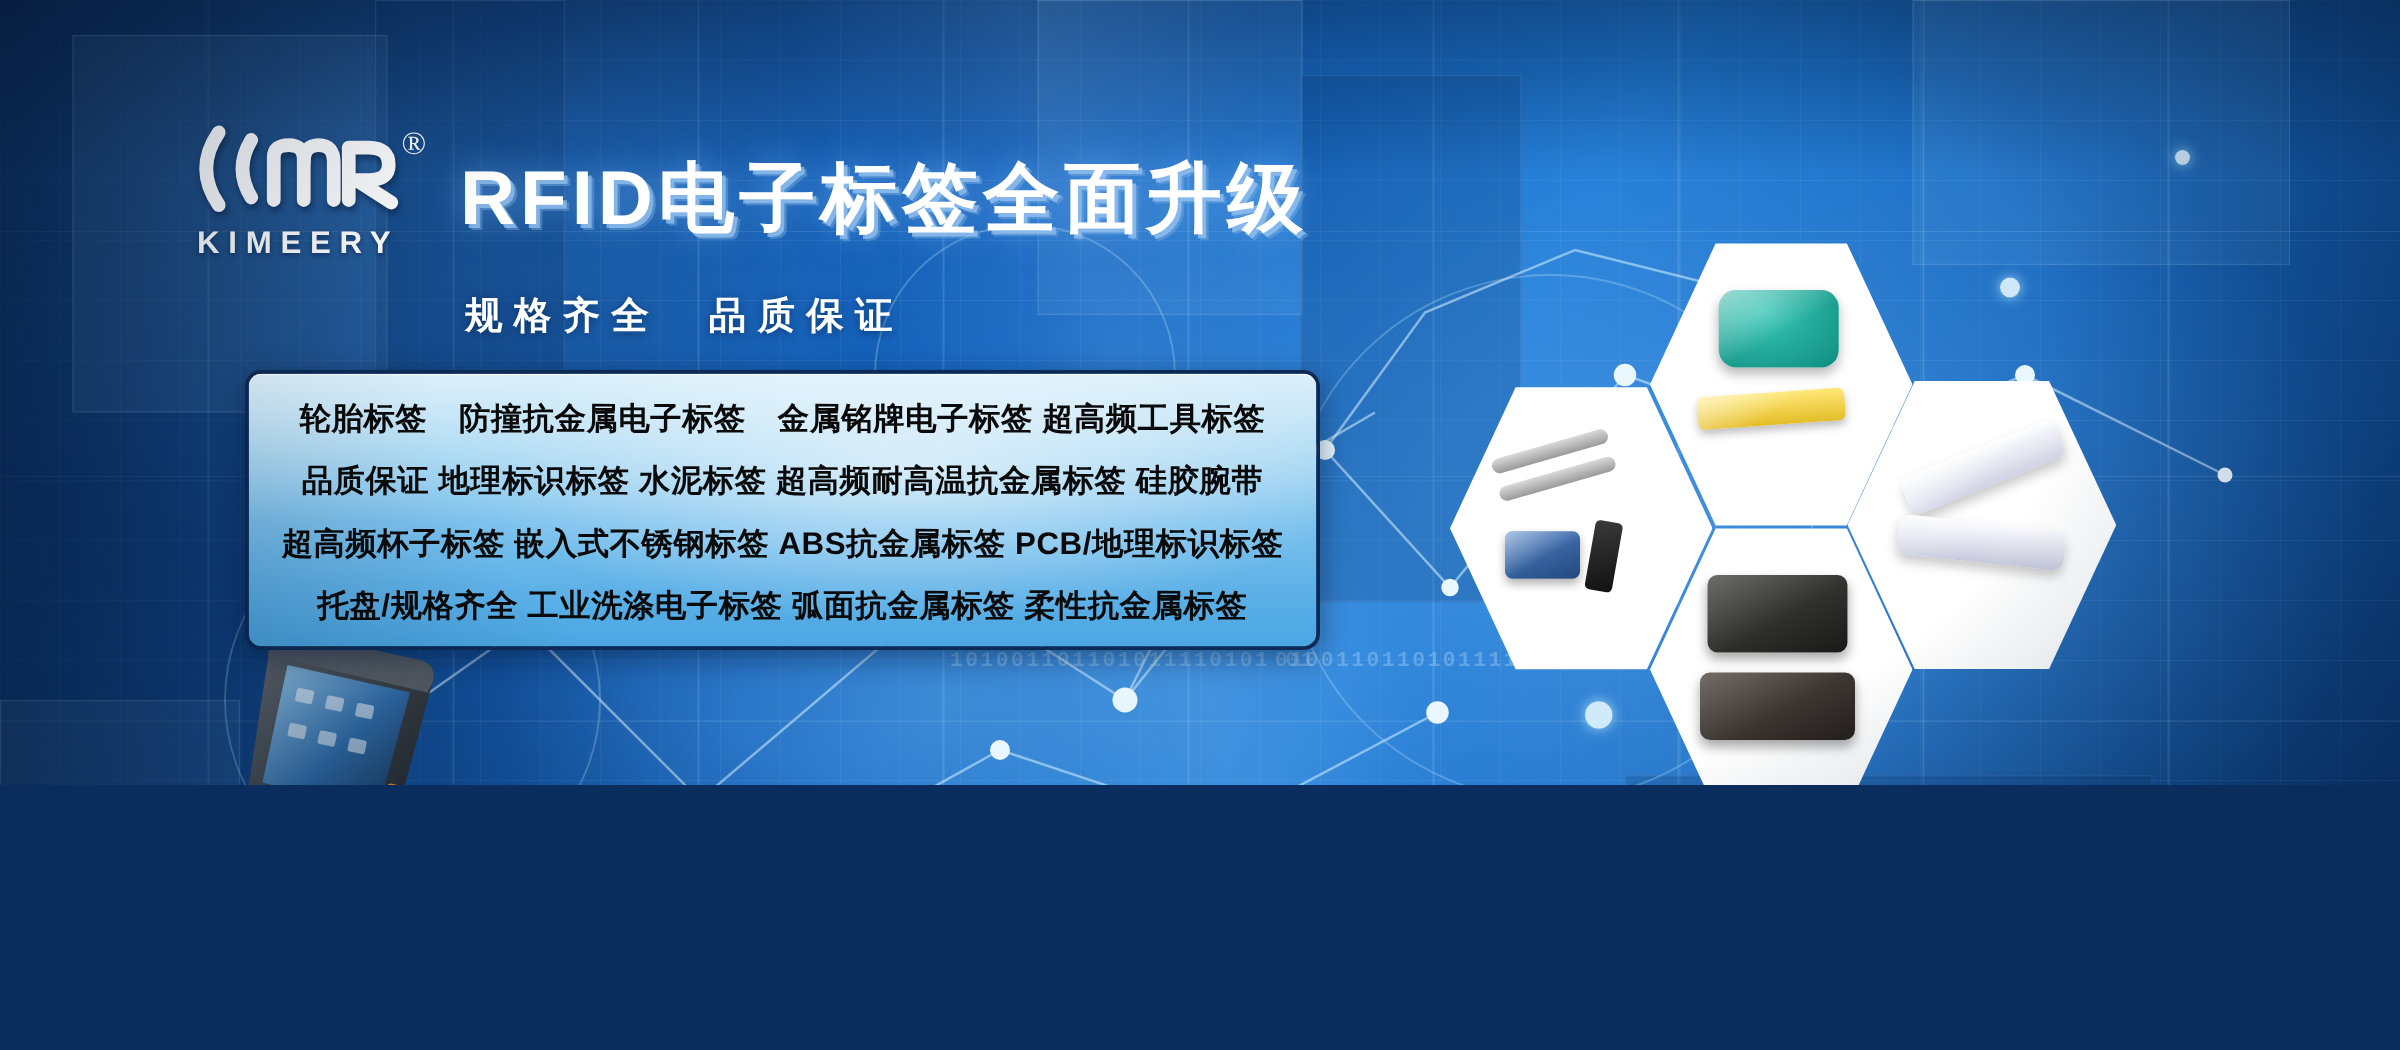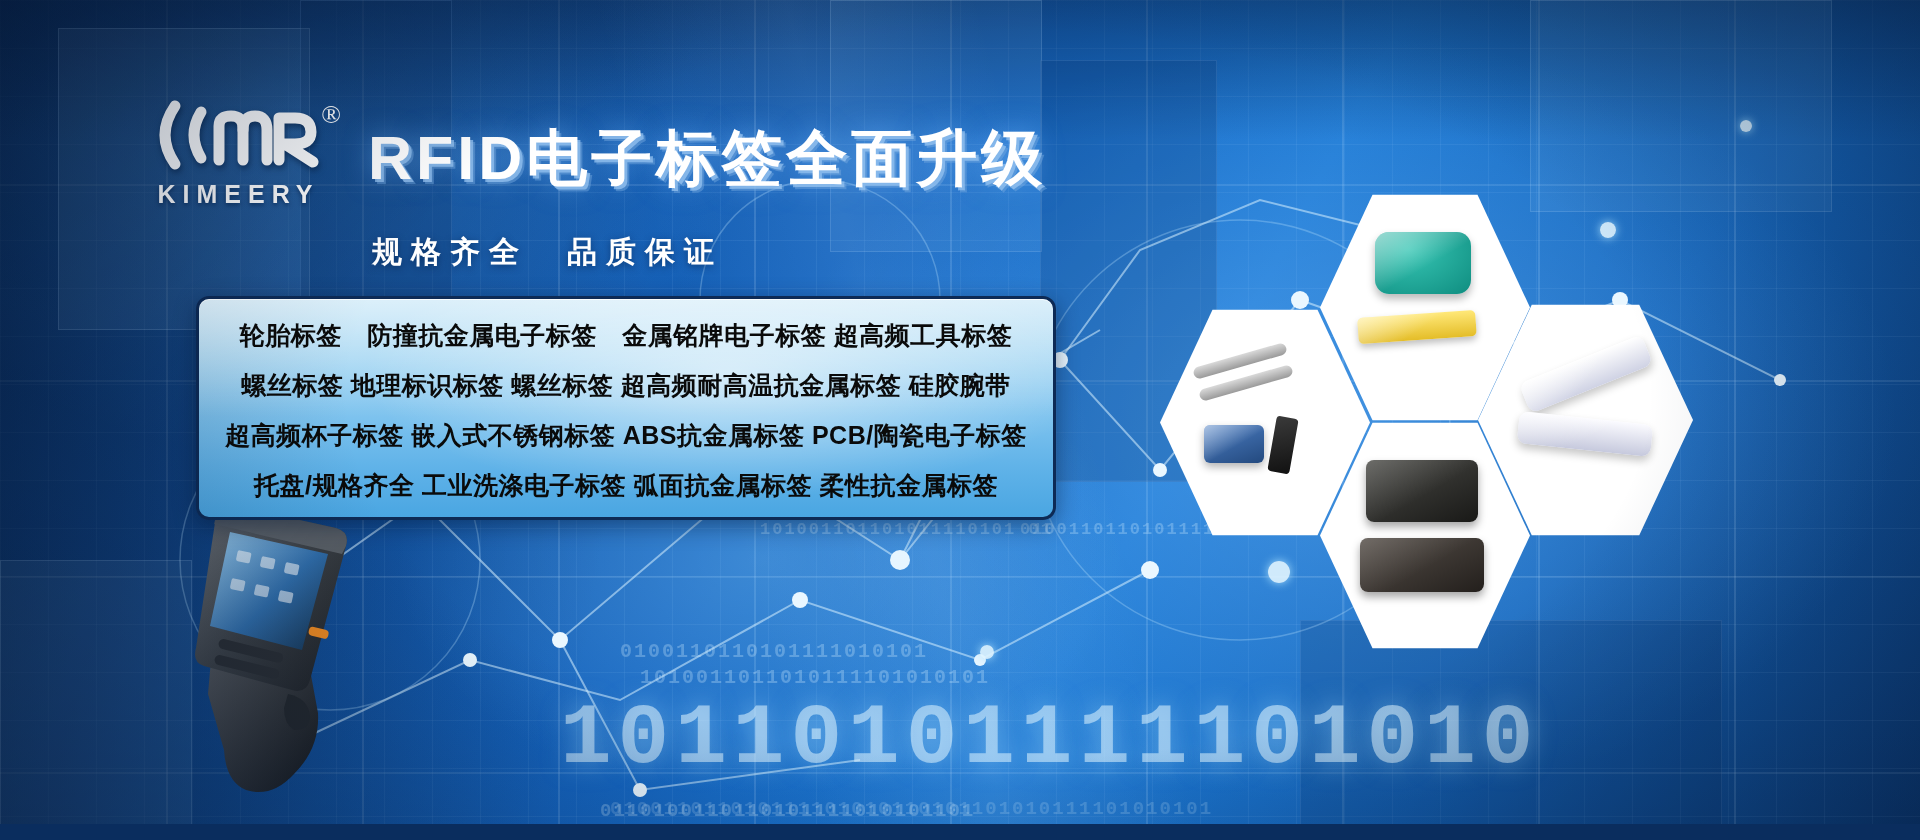--- a/index.html
+++ b/index.html
@@ -1,19 +1,19 @@
 <!DOCTYPE html>
 <html><head>
 <meta charset="utf-8">
 <style>
   html,body{margin:0;padding:0;background:#0a2d5e;}
   body{font-family:"Liberation Sans","DejaVu Sans",sans-serif;}
 
   #banner{
-    position:relative; width:1920px; height:824px; overflow:hidden;
+    position:relative; width:1920px; height:628px; overflow:hidden;
     background:
       radial-gradient(ellipse 900px 620px at 1340px 420px, rgba(120,190,255,.42), rgba(120,190,255,0) 62%),
       radial-gradient(ellipse 700px 520px at 300px 120px, rgba(60,150,235,.45), rgba(60,150,235,0) 65%),
       linear-gradient(118deg,#0f3d7a 0%, #14529e 20%, #1565c0 42%, #1e7ad4 60%, #1666bb 78%, #0c3a74 100%);
   }
 
   
   .layer{position:absolute;inset:0;pointer-events:none;}
 
   .grid-fine{
@@ -322,20 +322,20 @@
     <div class="logo-name">KIMEERY</div>
   </div>
 
   <div id="headline">RFID电子标签全面升级</div>
   <div id="subhead">规格齐全　品质保证</div>
 
   <div id="listbox">
     <div class="glare"></div>
     <div class="rowwrap">
       <div class="prow">轮胎标签　防撞抗金属电子标签　金属铭牌电子标签  超高频工具标签</div>
-      <div class="prow">螺丝标签  地理标识标签  螺丝标签  超高频耐高温抗金属标签  硅胶腕带</div>
-      <div class="prow">超高频杯子标签  嵌入式不锈钢标签  ABS抗金属标签  PCB/陶瓷电子标签</div>
+      <div class="prow">品质保证  地理标识标签  水泥标签  超高频耐高温抗金属标签  硅胶腕带</div>
+      <div class="prow">超高频杯子标签  嵌入式不锈钢标签  ABS抗金属标签  PCB/地理标识标签</div>
       <div class="prow">托盘/规格齐全  工业洗涤电子标签  弧面抗金属标签  柔性抗金属标签</div>
     </div>
   </div>
 
   <div class="layer vign"></div>
 </div>
 
 </body></html>

